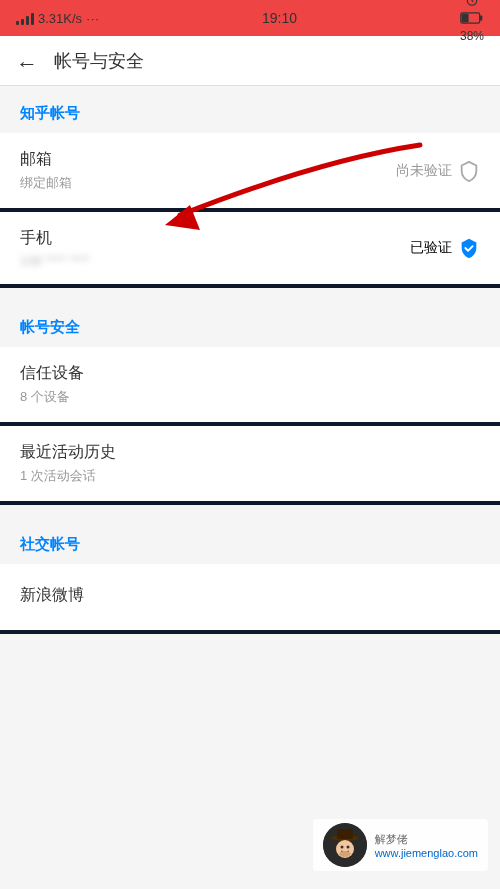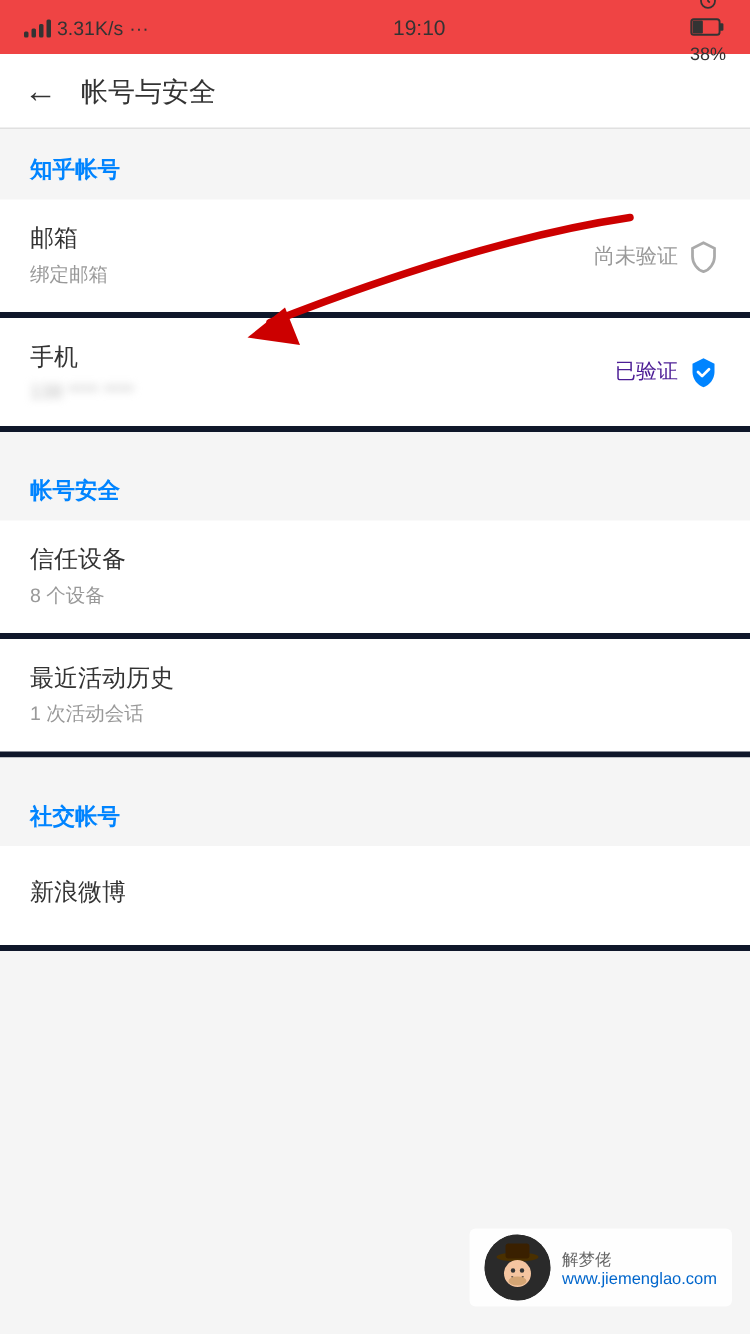--- a/index.html
+++ b/index.html
@@ -110,21 +110,21 @@
       align-items: center;
       gap: 6px;
       flex-shrink: 0;
     }
     .status-unverified {
       font-size: 14px;
       color: #999;
     }
     .status-verified {
       font-size: 14px;
-      color: #4c1d95;
+      color: #000000;
       font-weight: 500;
     }
 
     
     .icon-shield {
       width: 22px;
       height: 22px;
     }
     .icon-check {
       width: 22px;

